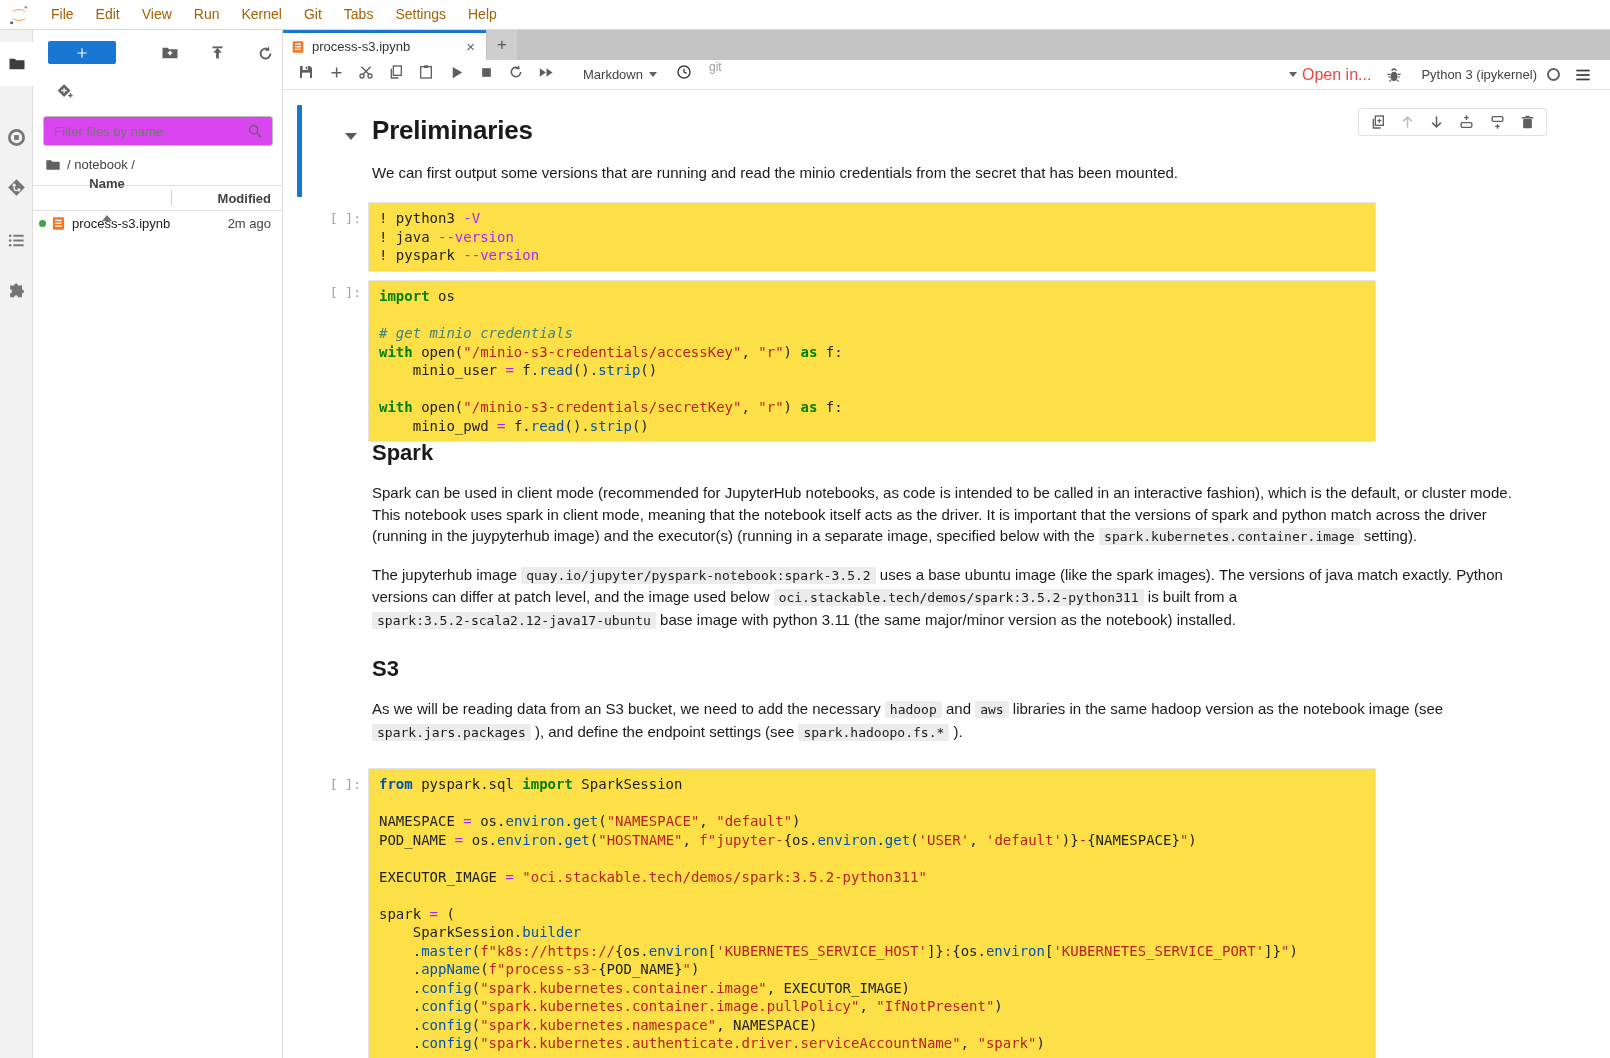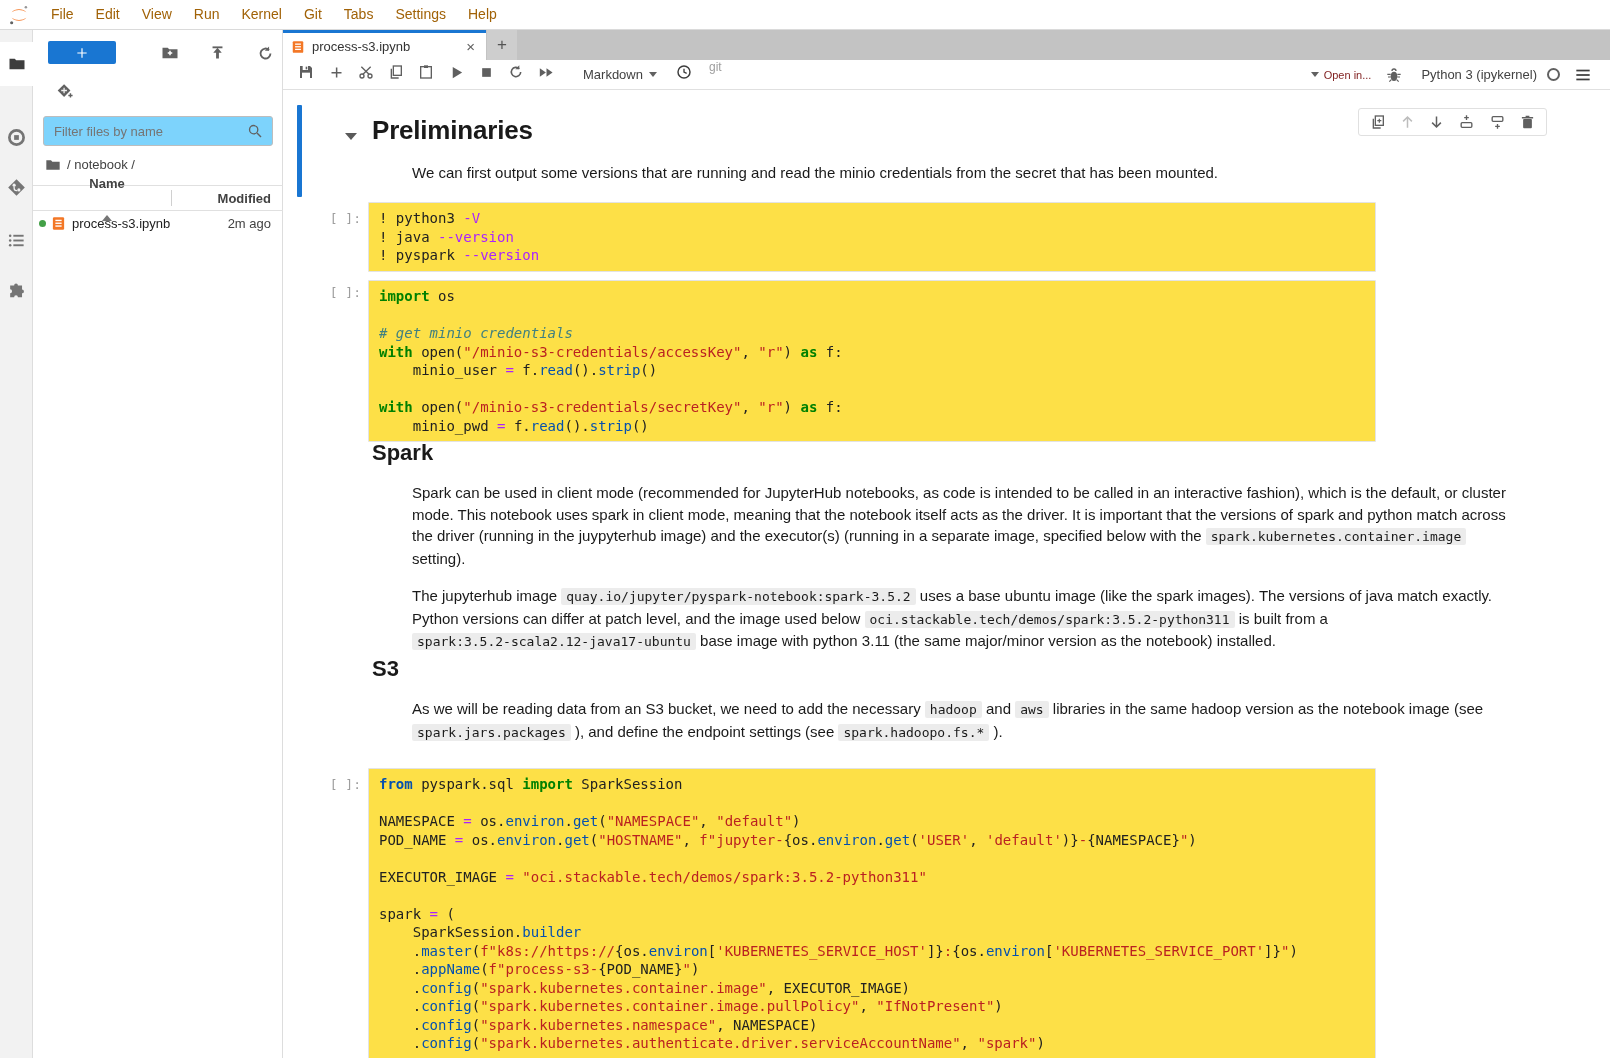--- a/index.html
+++ b/index.html
@@ -23,21 +23,21 @@
   #filepanel { position:absolute; top:30px; left:33px; width:250px; height:1028px;
     background:#fff; border-right:1px solid #ddd; }
   #fb-toolbar { position:relative; height:48px; }
   #new-launcher { position:absolute; left:15px; top:11px; width:68px; height:23px;
     background:#1976d2; border:none; border-radius:2px; color:#fff; font-size:16px;
     display:flex; align-items:center; justify-content:center; cursor:pointer; }
   .fb-tool { position:absolute; top:13px; width:20px; height:20px; display:flex;
     align-items:center; justify-content:center; }
   #git-clone-btn { position:absolute; left:24px; top:52px; width:20px; height:20px; }
   #filter-box { position:absolute; left:10px; top:86px; width:230px; height:30px;
-    border:1px solid #bdbdbd; border-radius:3px; background:#7dd3fc; display:flex; align-items:center; }
+    border:1px solid #bdbdbd; border-radius:3px; background:#d946ef; display:flex; align-items:center; }
   #filter-box input { flex:1; border:none; outline:none; font-size:13px; color:#333;
     padding:0 4px 0 10px; font-family:inherit; background:transparent; }
   #filter-box input::placeholder { color:#757575; }
   #breadcrumb { position:absolute; left:12px; top:127px; display:flex; align-items:flex-start;
     gap:6px; font-size:13px; color:#424242; }
   #fb-header { position:absolute; left:0; top:155px; width:250px; height:26px;
     border-top:1px solid #e0e0e0; border-bottom:1px solid #e0e0e0; font-size:13px;
     font-weight:bold; color:#424242; display:flex; align-items:center; }
   #fb-header .col-name { padding-left:10px; width:138px; display:flex; align-items:center; gap:24px;flex-direction:column; }
   #fb-header .sep { width:1px; height:16px; background:#d0d0d0; }
@@ -62,37 +62,37 @@
     justify-content:center; color:#545454; font-size:17px; cursor:pointer; }
 
   #nb-toolbar { height:30px; background:#fff; border-bottom:1px solid #e0e0e0;
     display:flex; padding:0 10px; }
   .tb-btn { width:26px; height:24px; display:flex; align-items:center; justify-content:center;
     margin-right:4px; border-radius:2px; cursor:pointer; }
   #celltype-dd { margin-left:14px; display:flex; align-items:center; gap:6px; font-size:13px;
     color:#424242; padding:3px 6px; cursor:pointer; }
   #git-label { font-size:12px; color:#9e9e9e; margin-left:8px; }
   #tb-right { margin-left:auto; display:flex; align-items:center; gap:10px; }
-  #open-in { display:flex; align-items:center; gap:5px; font-size:11px; color:#7f1d1d; cursor:pointer; }
+  #open-in { display:flex; align-items:center; gap:5px; font-size:16px; color:#ef4444; cursor:pointer; }
   #kernel-name { font-size:13px; color:#424242; }
   #kernel-status { width:13px; height:13px; border:2px solid #616161; border-radius:50%; }
   .caret-down { width:0; height:0; border-left:4px solid transparent; border-right:4px solid transparent;
     border-top:5px solid #616161; display:inline-block; }
 
   
   #notebook { position:relative; flex:1; background:#fff; overflow:hidden; }
   .cell { position:absolute; left:0; width:1327px; }
   .sel-bar { position:absolute; left:14px; top:0; bottom:0; width:5px; background:#1976d2; border-radius:1px; }
   .collapser { position:absolute; left:62px; top:28px; width:0; height:0;
     border-left:6px solid transparent; border-right:6px solid transparent;
     border-top:7px solid #5a5a5a; cursor:pointer; }
   .md-body { padding-left:89px; padding-right:95px; color:#1a1a1a; }
   h1.md-title { font-size:26px; font-weight:600; letter-spacing:-0.2px; }
   h2.md-title { font-size:22px; font-weight:600; }
-  .md-p { margin-top:16px; font-size:15px; line-height:21.5px;margin-left:40px; }
+  .md-p { margin-top:16px; font-size:15px; line-height:21.5px; }
   .md-code { font-family:"DejaVu Sans Mono","Liberation Mono",monospace; font-size:13px;
     background:#ececec; padding:1px 5px; border-radius:2px; color:#1a1a1a; white-space:nowrap; }
 
   .prompt { position:absolute; left:0; width:78px; text-align:right; font-size:13px;
     color:#9e9e9e; font-family:"DejaVu Sans Mono","Liberation Mono",monospace; }
   .editor { position:absolute; left:85px; width:1008px; background:#fde047;
     border:1px solid #e3e3e3; border-radius:1px; padding:6px 10px; cursor:text; }
   .code-line { font-family:"DejaVu Sans Mono","Liberation Mono",monospace; font-size:14px;
     line-height:18.5px; color:#212121; white-space:pre; }
   .tok-kw { color:#008000; font-weight:bold; }

